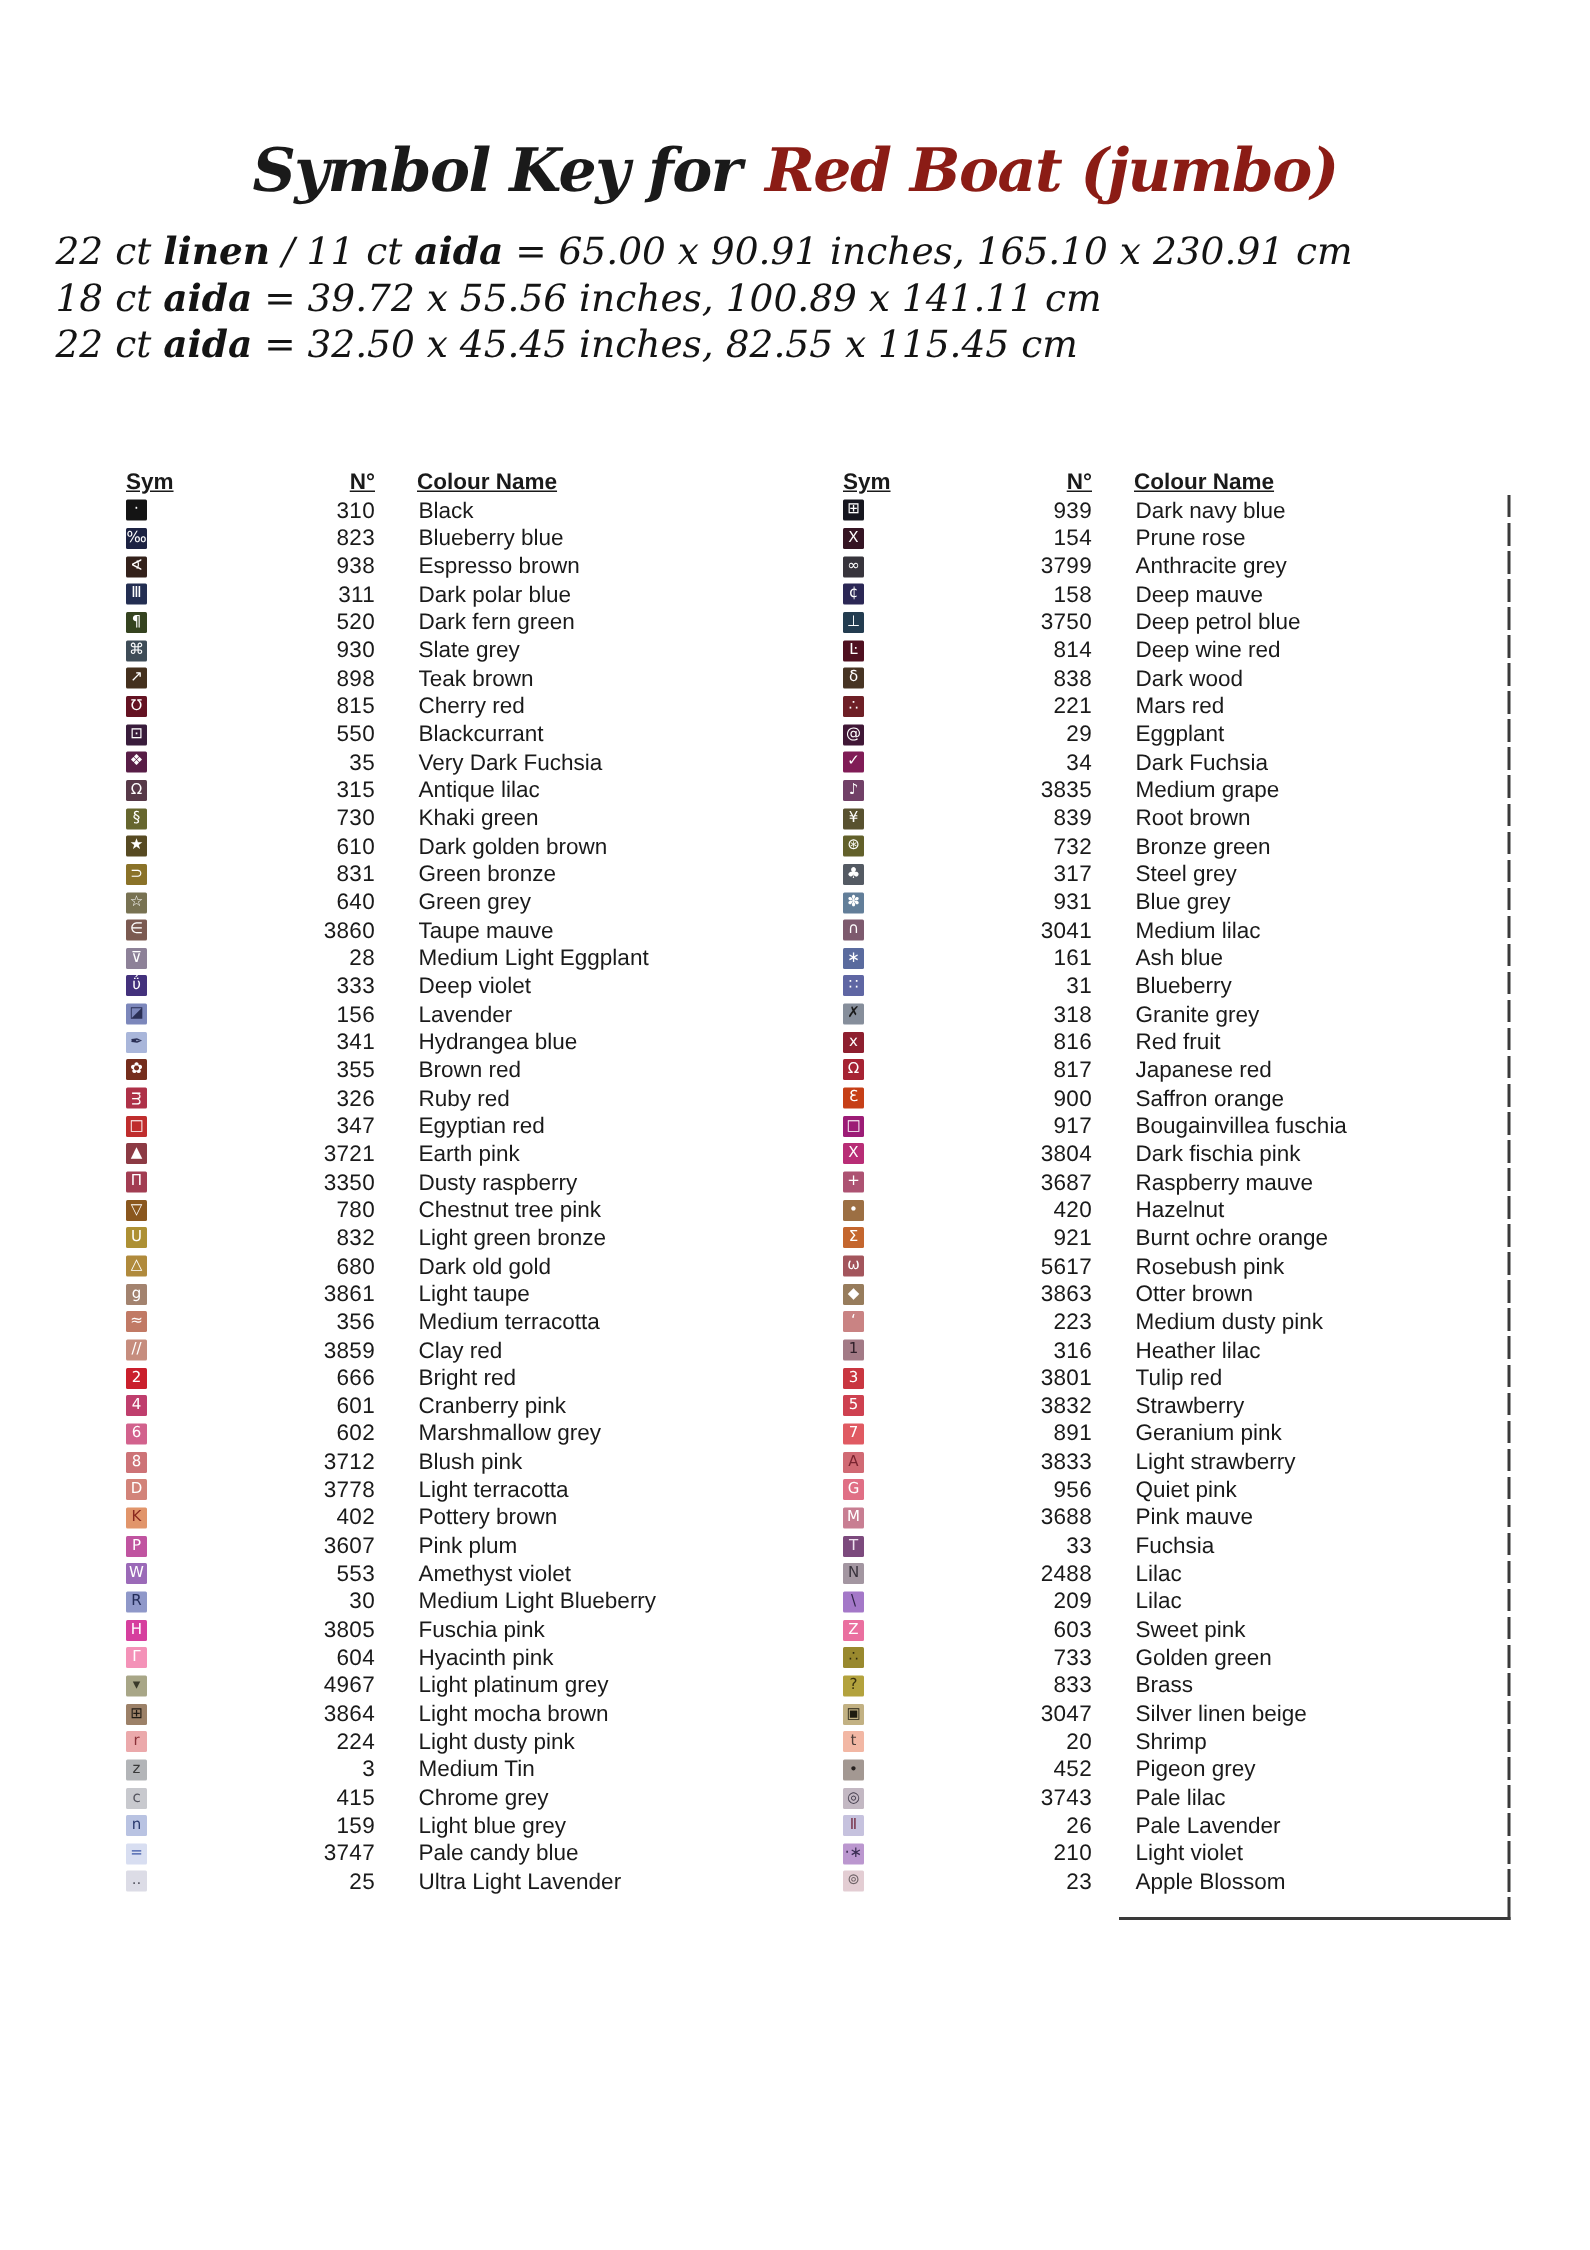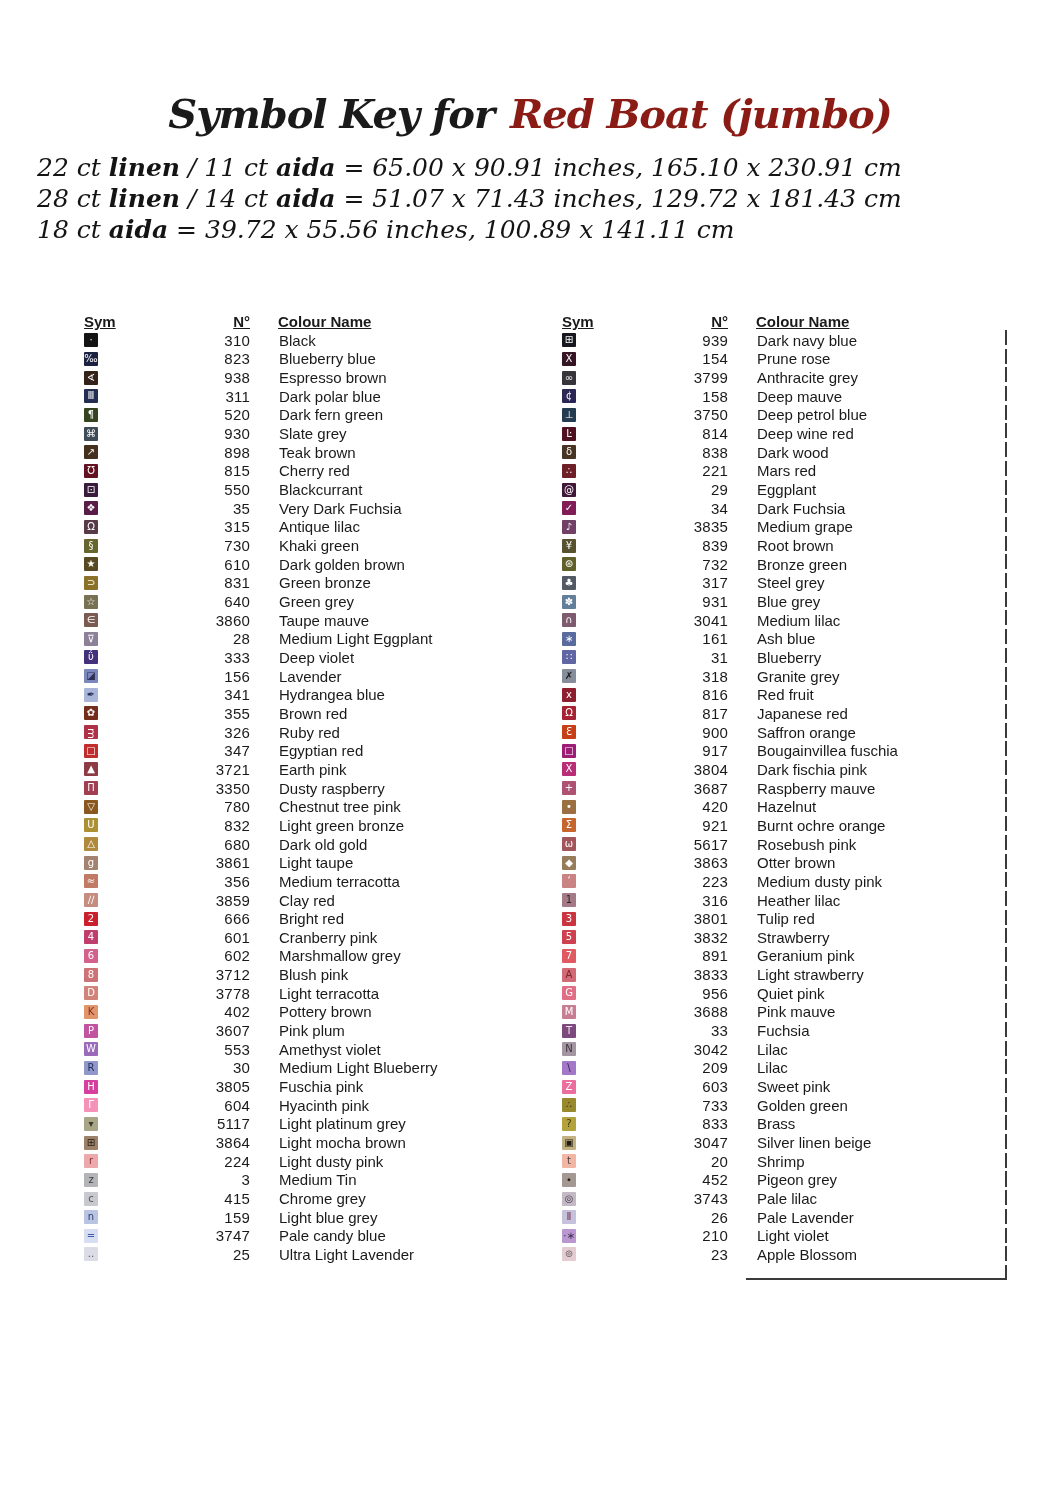--- a/index.html
+++ b/index.html
@@ -47,22 +47,22 @@
 </style>
 </head>
 <body>
 
 <div class="title">
   <span class="t-black">Symbol Key for</span><span class="t-red" style="color: rgb(139, 28, 21);">Red Boat (jumbo)</span>
 </div>
 
 <div class="fabric">
     <div class="fline"><span>22 ct </span><b>linen</b><span> / 11 ct </span><b>aida</b><span> = 65.00 x 90.91 inches, 165.10 x 230.91 cm</span></div>
-    <div class="fline"><span>28 ct </span><b>linen</b><span> / 14 ct </span><b>aida</b><span> = 51.07 x 71.43 inches, 129.72 x 181.43 cm</span></div>
     <div class="fline"><span>18 ct </span><b>aida</b><span>  = 39.72 x 55.56 inches, 100.89 x 141.11 cm</span></div>
+    <div class="fline"><span>22 ct </span><b>aida</b><span> = 32.50 x 45.45 inches, 82.55 x 115.45 cm</span></div>
   </div>
 
 <div class="keytable t-left">
   <div class="thead">
     <span class="h-sym">Sym</span>
     <span class="h-num">N°</span>
     <span></span>
     <span class="h-name">Colour Name</span>
   </div>
   <div>
@@ -313,21 +313,21 @@
         <span class="name">Fuschia pink</span>
       </div>
       <div class="row">
         <span class="sym" style="background: rgb(244, 146, 184); color: rgb(255, 255, 255);">Γ</span>
         <span class="num">604</span>
         <span></span>
         <span class="name">Hyacinth pink</span>
       </div>
       <div class="row">
         <span class="sym" style="background: rgb(168, 166, 135); color: rgb(58, 58, 42);">▾</span>
-        <span class="num">5117</span>
+        <span class="num">4967</span>
         <span></span>
         <span class="name">Light platinum grey</span>
       </div>
       <div class="row">
         <span class="sym" style="background: rgb(156, 129, 104); color: rgb(31, 26, 20);">⊞</span>
         <span class="num">3864</span>
         <span></span>
         <span class="name">Light mocha brown</span>
       </div>
       <div class="row">
@@ -600,21 +600,21 @@
         <span class="name">Pink mauve</span>
       </div>
       <div class="row">
         <span class="sym" style="background: rgb(124, 74, 125); color: rgb(239, 226, 240);">T</span>
         <span class="num">33</span>
         <span></span>
         <span class="name">Fuchsia</span>
       </div>
       <div class="row">
         <span class="sym" style="background: rgb(163, 150, 161); color: rgb(56, 50, 60);">N</span>
-        <span class="num">3042</span>
+        <span class="num">2488</span>
         <span></span>
         <span class="name">Lilac</span>
       </div>
       <div class="row">
         <span class="sym" style="background: rgb(164, 120, 200); color: rgb(47, 35, 72);">\</span>
         <span class="num">209</span>
         <span></span>
         <span class="name">Lilac</span>
       </div>
       <div class="row">

